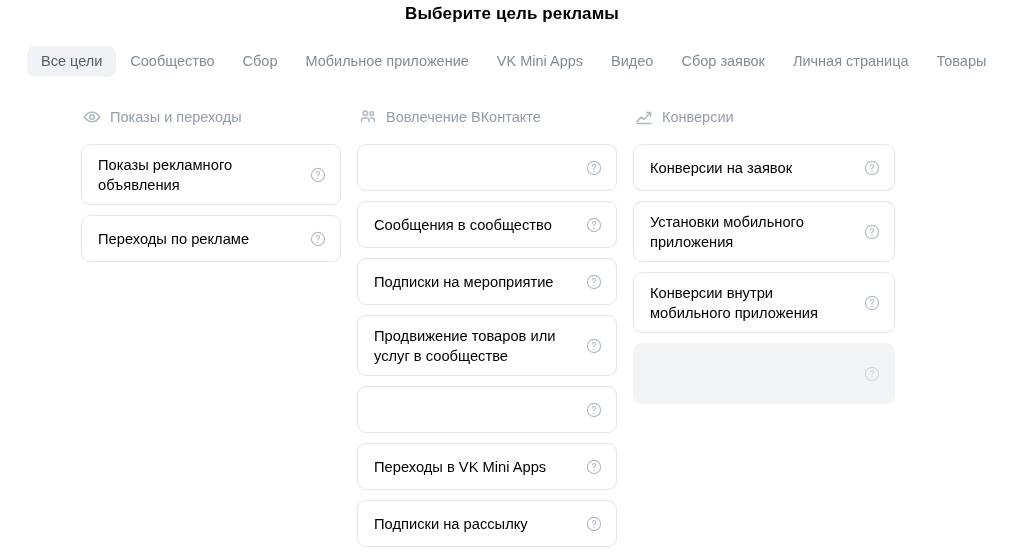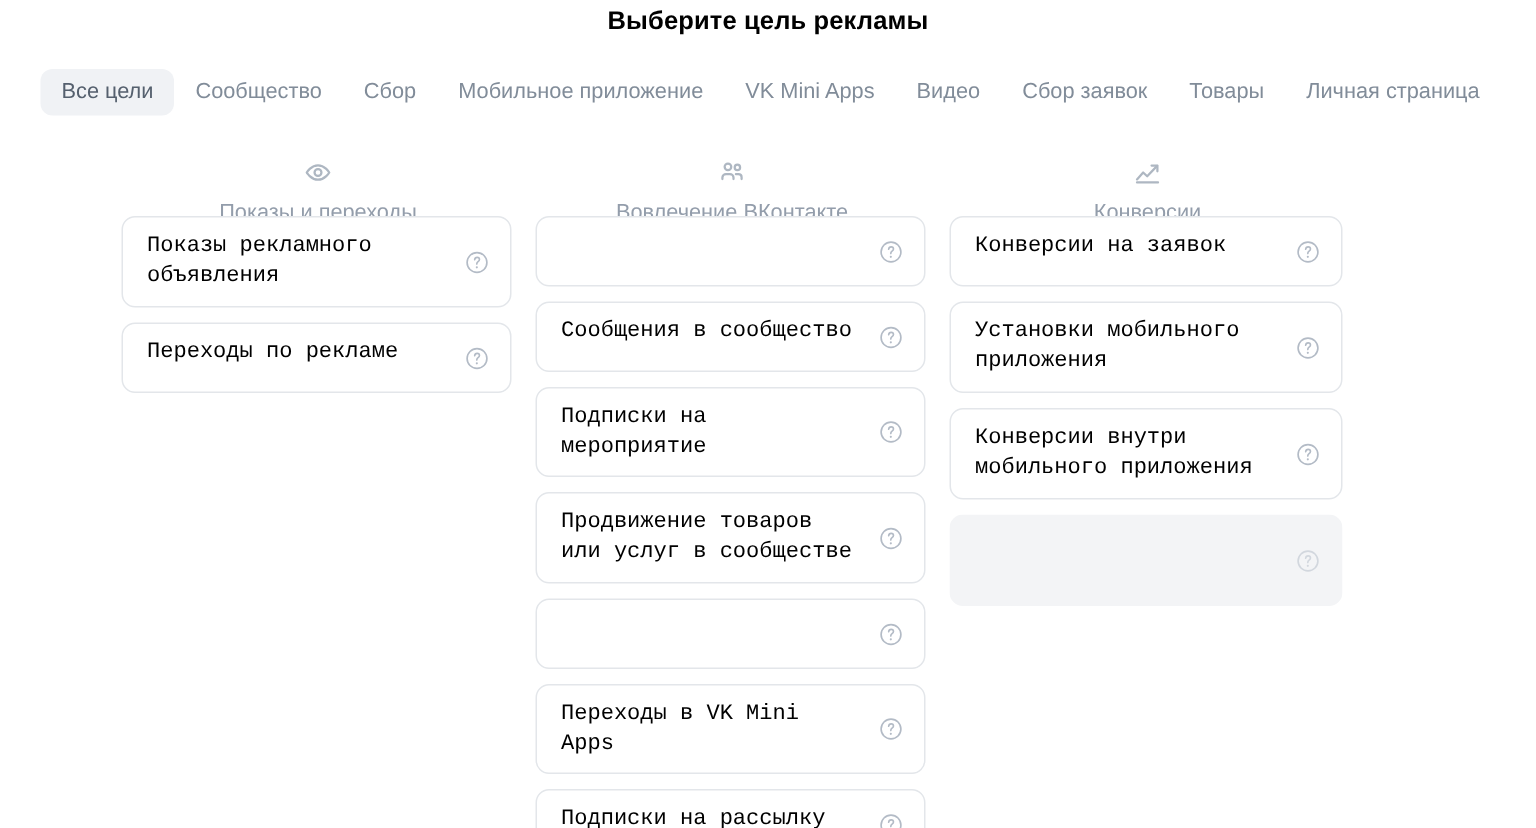--- a/index.html
+++ b/index.html
@@ -69,21 +69,20 @@
   .column { width: 260px; }
   .column.col3 { width: 262px; }
 
   .col-header {
     display: flex;
     align-items: center;
     gap: 9px;
     height: 22px;
     margin-bottom: 16px;
     padding-left: 2px;
-    flex-direction: column;
   }
   .col-header .ico {
     width: 18px;
     height: 18px;
     display: block;
     flex: 0 0 18px;
     color: #aeb7c2;
   }
   .col-header .ico svg { display: block; }
   .col-title {
@@ -94,24 +93,24 @@
   }
 
   
   .card {
     position: relative;
     background: #ffffff;
     border: 1px solid #e3e6ea;
     border-radius: 9px;
     min-height: 47px;
     display: flex;
+    align-items: center;
     padding: 9px 44px 9px 16px;
     margin-bottom: 10px;
     cursor: pointer;
-    font-family: Liberation Mono, monospace;
   }
   .card-label {
     font-size: 14.7px;
     color: #000000;
     line-height: 20px;
   }
   .card.two-line { min-height: 61px; }
   .card.disabled {
     background: #f3f4f6;
     border-color: transparent;
@@ -140,22 +139,22 @@
   <div class="page-title">Выберите цель рекламы</div>
 
   <div class="tabbar">
       <div class="tab active">Все цели</div>
       <div class="tab">Сообщество</div>
       <div class="tab">Сбор</div>
       <div class="tab">Мобильное приложение</div>
       <div class="tab">VK Mini Apps</div>
       <div class="tab">Видео</div>
       <div class="tab">Сбор заявок</div>
+      <div class="tab">Личная страница</div>
       <div class="tab">Товары</div>
-      <div class="tab">Личная страница</div>
     </div>
 
   <div class="columns">
       <div class="column">
         <div class="col-header">
           <span class="ico">
             <svg viewBox="0 0 18 18" width="18" height="18">
               <path fill="none" stroke="currentColor" stroke-width="1.5" stroke-linecap="round" stroke-linejoin="round" d="M1.5 9S4.3 4.2 9 4.2 16.5 9 16.5 9 13.7 13.8 9 13.8 1.5 9 1.5 9Z"></path>
               <circle fill="none" stroke="currentColor" stroke-width="1.5" stroke-linecap="round" stroke-linejoin="round" cx="9" cy="9" r="2.3"></circle>
             </svg>

